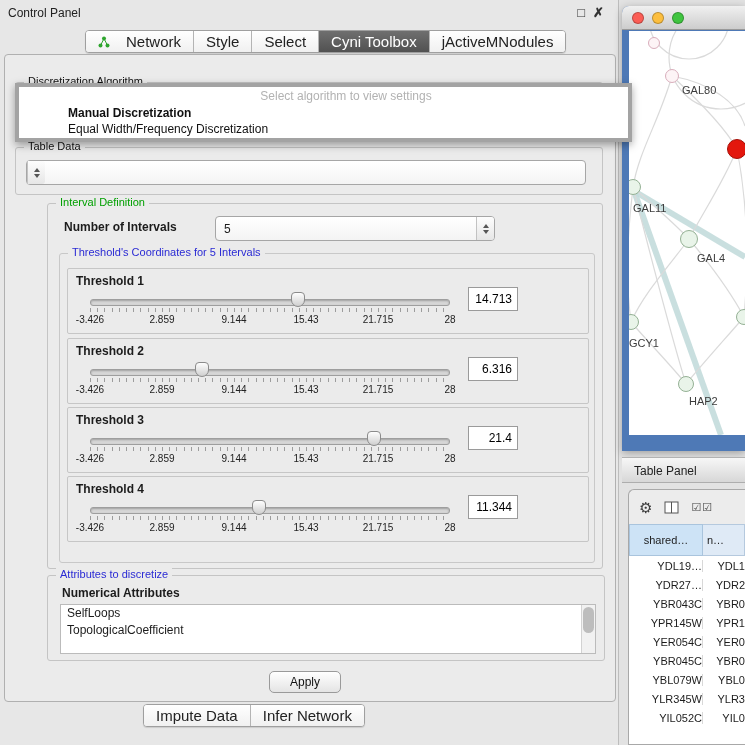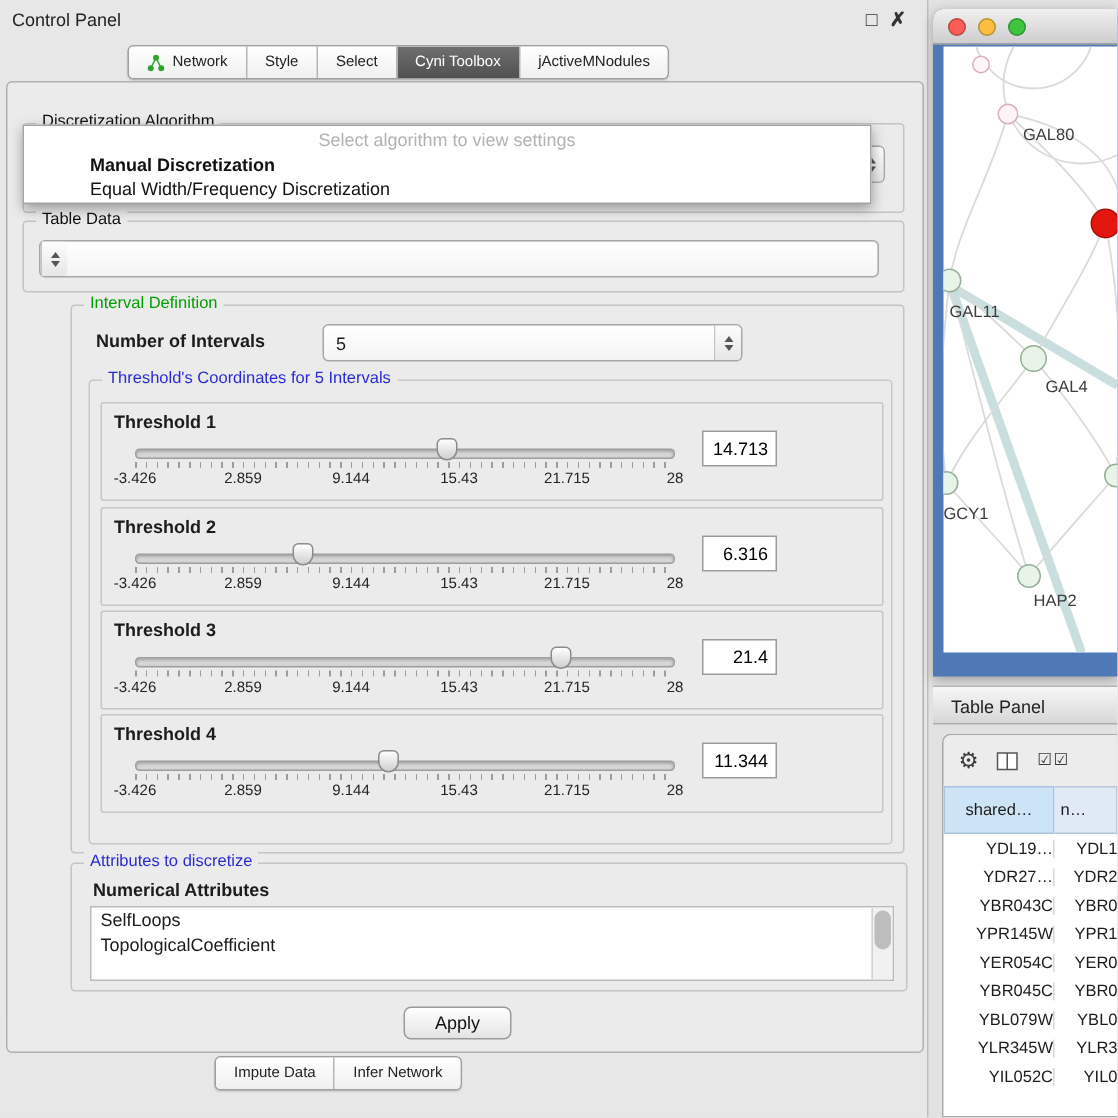--- a/index.html
+++ b/index.html
@@ -10,38 +10,38 @@
   }
   
   .control-panel{position:absolute;left:0;top:0;width:618px;height:745px;background:#e7e7e7;border-right:1px solid #bdbdbd;}
   .cp-titlebar{position:absolute;left:0;top:0;right:0;height:26px;}
   .cp-title{position:absolute;left:8px;top:6px;font-size:12px;color:#222;}
   .cp-winbtns{position:absolute;right:14px;top:5px;font-size:13px;color:#333;display:flex;gap:8px;}
   .cp-winbtns span{cursor:default;}
   .seg-tabs{position:absolute;display:inline-flex;height:21px;border:1px solid #9f9f9f;border-radius:4px;overflow:hidden;background:#fff;box-shadow:0 1px 1px rgba(0,0,0,.12);}
   .top-tabs{left:85px;top:30px;}
   .bottom-tabs{left:143px;top:704px;}
-  .seg{display:flex;align-items:center;gap:5px;padding:0 12px;font-size:10px;color:#222;background:linear-gradient(#ffffff,#f0f0f0);border-left:1px solid #b4b4b4;cursor:default;white-space:nowrap;}
+  .seg{display:flex;align-items:center;gap:16px;padding:0 12px;font-size:15px;color:#222;background:linear-gradient(#ffffff,#f0f0f0);border-left:1px solid #b4b4b4;cursor:default;white-space:nowrap;}
   .seg:first-child{border-left:none;}
   .seg.selected{background:linear-gradient(#6f6f6f,#515151);color:#fff;}
   .cp-content{position:absolute;left:4px;top:54px;width:610px;height:646px;background:#ebebeb;border:1px solid #b0b0b0;border-radius:4px;}
   .group{position:absolute;border:1px solid #c4c4c4;border-radius:3px;}
   .group-title{position:absolute;top:-8px;left:8px;background:#ebebeb;padding:0 4px;font-size:11px;color:#111;white-space:nowrap;}
   .group-title.green{color:var(--group-title-green);}
   .group-title.blue{color:var(--group-title-blue);}
   .combo{position:absolute;display:flex;align-items:center;background:linear-gradient(#ffffff,#f4f4f4);border:1px solid #a6a6a6;border-radius:4px;font-size:12px;height:25px;box-sizing:border-box;}
   .combo-text{flex:1;padding-left:8px;overflow:hidden;white-space:nowrap;}
   .stepper{width:17px;align-self:stretch;display:flex;flex-direction:column;align-items:center;justify-content:center;gap:2px;border-left:1px solid #c2c2c2;background:linear-gradient(#fdfdfd,#e6e6e6);border-radius:0 3px 3px 0;}
   .stepper .up{width:0;height:0;border-left:3.5px solid transparent;border-right:3.5px solid transparent;border-bottom:4px solid #555;}
   .stepper .dn{width:0;height:0;border-left:3.5px solid transparent;border-right:3.5px solid transparent;border-top:4px solid #555;}
   .algo-group{left:10px;top:27px;width:586px;height:58px;}
   .algo-combo{left:8px;top:14px;width:566px;}
-  .dropdown-overlay{position:absolute;left:10px;top:28px;width:564px;height:51px;background:#fff;border:1px solid #a3a3a3;box-shadow:0 3px 8px rgba(0,0,0,.35);z-index:6;}
+  .dropdown-overlay{position:absolute;left:10px;top:28px;width:564px;height:51px;background:#fff;border:4px solid #a3a3a3;box-shadow:0 3px 8px rgba(0,0,0,.35);z-index:6;padding-left:45px;}
   .dd-header{text-align:center;font-size:12px;color:#b2b2b2;padding-top:2px;height:16px;}
-  .dd-item{font-size:12px;color:#111;height:16px;line-height:16px;padding-left:4px;cursor:default;margin-left:40px;}
+  .dd-item{font-size:12px;color:#111;height:16px;line-height:16px;padding-left:4px;cursor:default;}
   .dd-item.bold{font-weight:bold;}
   .table-data-group{left:10px;top:92px;width:586px;height:46px;}
   .td-combo{left:10px;top:12px;width:560px;}
   .interval-group{left:42px;top:148px;width:554px;height:364px;}
   .noi-label{position:absolute;left:16px;top:16px;font-size:12px;font-weight:bold;}
   .noi-combo{left:167px;top:12px;width:280px;}
   .thresholds-group{left:11px;top:49px;width:534px;height:308px;border-color:#c8c8c8;}
   .thresh{position:absolute;left:7px;width:520px;height:64px;border:1px solid #c6c6c6;border-radius:2px;background:#ebebeb;}
   .thresh-label{position:absolute;left:8px;top:5px;font-size:12px;font-weight:bold;}
   .slider{position:absolute;left:22px;top:24px;width:360px;height:38px;}

